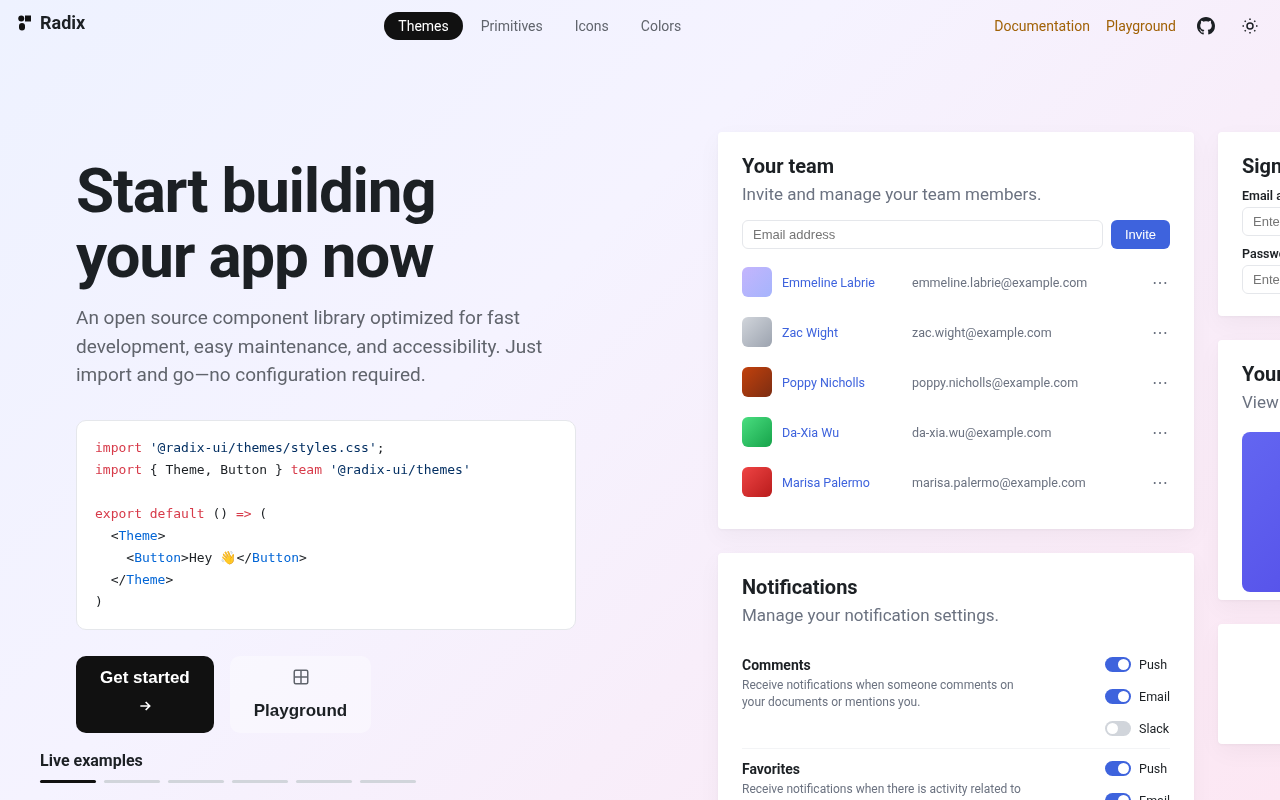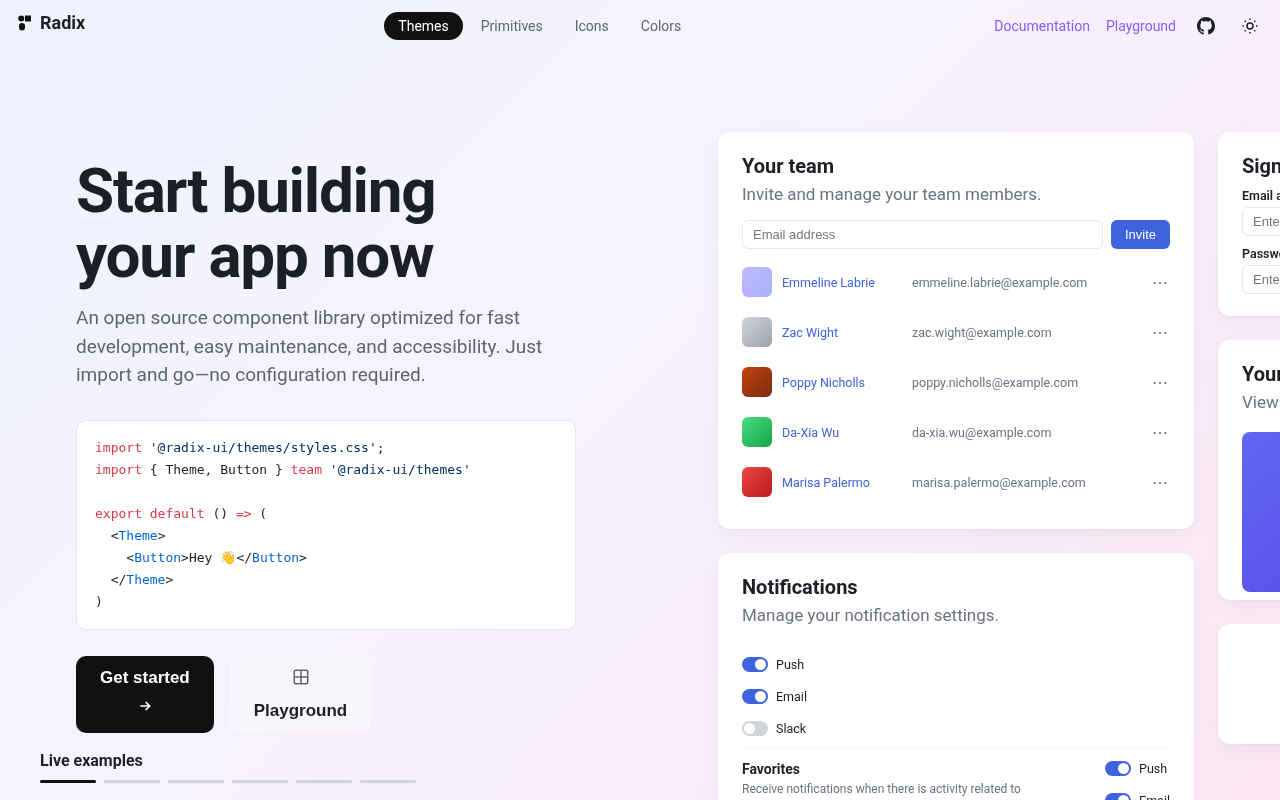--- a/index.html
+++ b/index.html
@@ -23,21 +23,21 @@
 .nav-center { display: flex; align-items: center; gap: 4px; margin-left: auto; }
 .nav-item {
   padding: 6px 14px;
   font-size: 14px;
   color: #60646c;
   border-radius: 999px;
   cursor: pointer;
 }
 .nav-item.active { background: #111; color: #fff; }
 .nav-right { display: flex; align-items: center; gap: 16px; margin-left: auto; }
-.nav-link { font-size: 14px; color: #8b5cf6; cursor: pointer; }
+.nav-link { font-size: 14px; color: #a16207; cursor: pointer; }
 .icon-btn { width: 28px; height: 28px; display:flex; align-items:center; justify-content:center; cursor:pointer; border-radius:6px; }
 
 .main { display: flex; padding: 0; position: relative; }
 .hero { width: 640px; padding: 110px 20px 0 76px; }
 .hero-title { font-size: 62px; font-weight: 700; line-height: 1.05; letter-spacing: -0.02em; color:#1c2024; }
 .hero-sub { font-size: 19px; color: #60646c; margin-top: 16px; line-height: 1.5; max-width: 510px; }
 
 .code-card {
   margin-top: 30px;
   background: #fff;
@@ -67,21 +67,21 @@
 .live-ex { margin-top: 18px; }
 .live-ex-title { font-weight: 700; font-size: 16px; padding-left: 0; margin-left: -36px; }
 .live-tabs { display:flex; gap:8px; margin-top:10px; margin-left:-36px;}
 .live-tab { width:56px; height:3px; background:#d1d5db; border-radius:2px; cursor:pointer;}
 .live-tab.active { background:#111; }
 
 .panels { position: absolute; left: 718px; top: 84px; display:flex; gap:24px; }
 .col { display:flex; flex-direction:column; gap:24px; }
 .card {
   background: #fff;
-  border-radius: 12px;
+  border-radius: 4px;
   padding: 22px 24px;
   box-shadow: 0 1px 3px rgba(0,0,0,0.04), 0 8px 24px rgba(0,0,0,0.04);
   width: 476px;
 }
 .card-partial { width: 120px; overflow:hidden; }
 .card h2 { font-size: 20px; font-weight: 700; }
 .card .sub { font-size: 17px; color: #6b7280; margin-top: 6px; }
 
 .invite-row { display:flex; gap:8px; margin-top:16px; }
 .invite-row input {
@@ -241,20 +241,24 @@
             <span class="dots">⋯</span>
           </div>
         </div>
       </div>
 
       <div class="card">
         <h2>Notifications</h2>
         <div class="sub">Manage your notification settings.</div>
         <div style="margin-top:20px">
           <div class="notif-item">
+            <div class="notif-left">
+              <div class="notif-title">Comments</div>
+              <div class="notif-desc">Receive notifications when someone comments on your documents or mentions you.</div>
+            </div>
             <div class="notif-right">
               <div class="sw-row">
                   <span class="switch on"></span>
                   <span>Push</span>
                 </div>
               <div class="sw-row">
                   <span class="switch on"></span>
                   <span>Email</span>
                 </div>
               <div class="sw-row">

